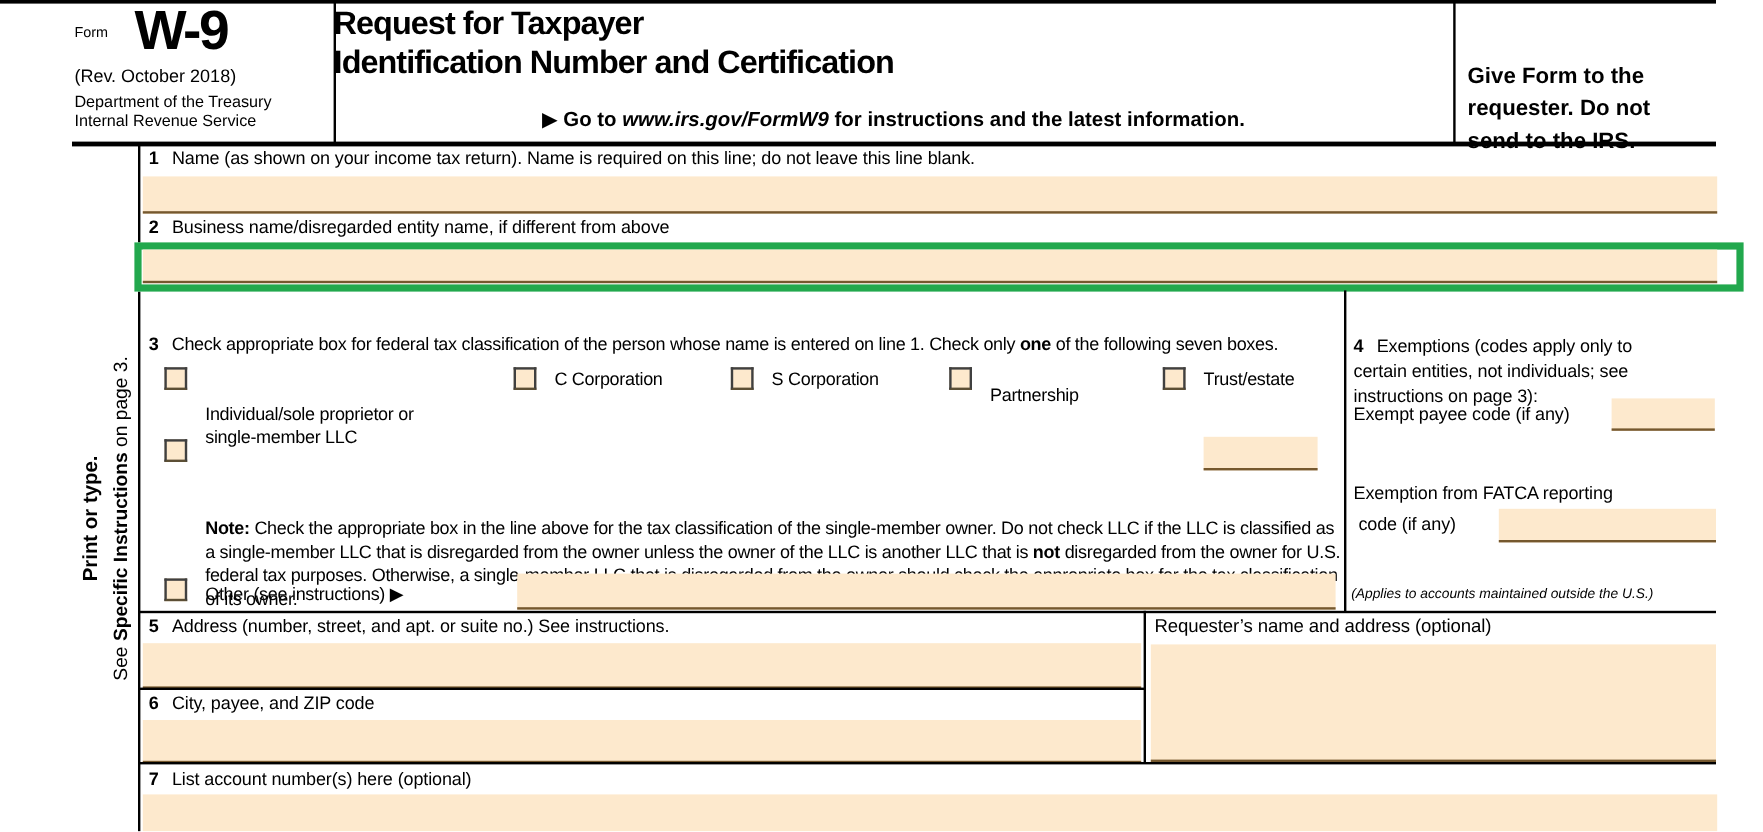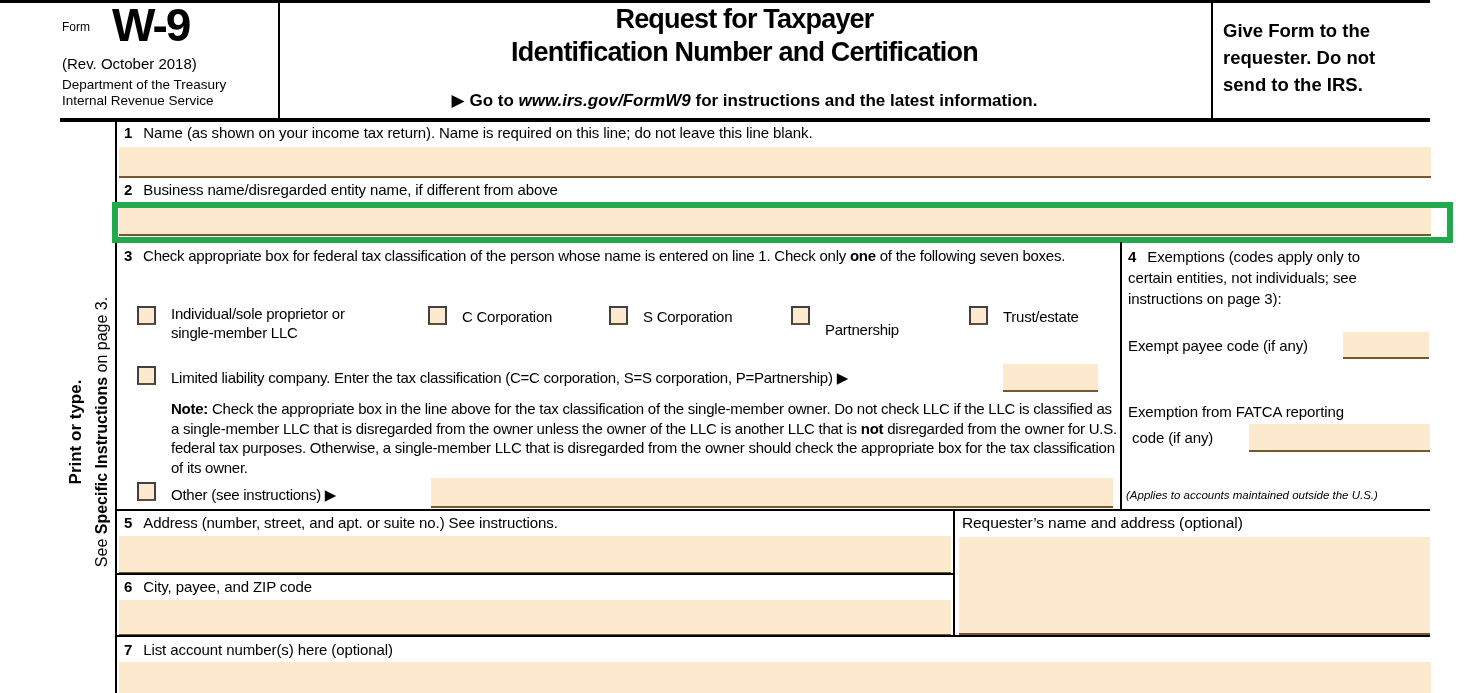--- a/index.html
+++ b/index.html
@@ -9,24 +9,24 @@
   .b{font-weight:bold;}
   .i{font-style:italic;}
   .hline{position:absolute;background:#000;}
   .vline{position:absolute;background:#000;}
   .field{position:absolute;background:#fde9cd;border-bottom:2px solid #75582e;}
   .cb{position:absolute;width:19px;height:19px;background:#fde9cd;border:2px solid #404040;
       border-bottom-color:#5c4f35;box-sizing:border-box;}
   .lbl{position:absolute;font-size:15px;letter-spacing:-0.1px;white-space:nowrap;}
   .num{font-weight:bold;}
   .num + span{margin-left:11px;}
-  .wrap{white-space:normal;}
+  .wrap{white-space:normal;margin-top:32px;}
   .s3{letter-spacing:-0.25px;}
   .hl{position:absolute;border:6px solid #22a84d;background:#fff;box-sizing:border-box;}
-  .title{position:absolute;left:278px;width:933px;text-align:center;font-weight:bold;
+  .title{position:absolute;left:278px;width:933px;font-weight:bold;
          font-size:27px;letter-spacing:-0.8px;}
   .goto{position:absolute;left:278px;width:933px;text-align:center;font-weight:bold;font-size:17px;}
   .sidebar{position:absolute;left:-115px;top:405px;width:410px;height:54px;
            transform:rotate(-90deg);text-align:center;line-height:26px;}
   .sidebar .l1{font-size:17px;font-weight:bold;}
   .sidebar .l2{font-size:16px;}
 </style>
 </head>
 <body>
 
@@ -82,23 +82,20 @@
   <div class="cb" style="left:609px;top:306px;"></div>
   <div class="lbl s3" style="left:643px;top:308px;text-align:right;">S Corporation</div>
 
   <div class="cb" style="left:791px;top:306px;"></div>
   <div class="lbl s3" style="left:825px;top:308px;margin-top:13px;">Partnership</div>
 
   <div class="cb" style="left:969px;top:306px;"></div>
   <div class="lbl s3" style="left:1003px;top:308px;">Trust/estate</div>
 
   <div class="cb" style="left:137px;top:366px;"></div>
-  <div class="lbl s3" style="left:171px;top:369px;">
-    <span>Limited liability company. Enter the tax classification (C=C corporation, S=S corporation, P=Partnership) </span><span>▶</span>
-  </div>
   <div class="field" style="left:1003px;top:364px;width:95px;height:26px;"></div>
 
   <div class="lbl wrap s3" style="left:171px;top:399px;width:950px;line-height:19.5px;">
     <span class="b">Note:</span><span> Check the appropriate box in the line above for the tax classification of the single-member owner.  Do not check LLC if the LLC is classified as a single-member LLC that is disregarded from the owner unless the owner of the LLC is another LLC that is </span><span class="b">not</span><span> disregarded from the owner for U.S. federal tax purposes. Otherwise, a single-member LLC that is disregarded from the owner should check the appropriate box for the tax classification of its owner.</span>
   </div>
 
   <div class="cb" style="left:137px;top:482px;"></div>
   <div class="lbl s3" style="left:171px;top:486px;">
     <span>Other (see instructions) </span><span>▶</span>
   </div>

